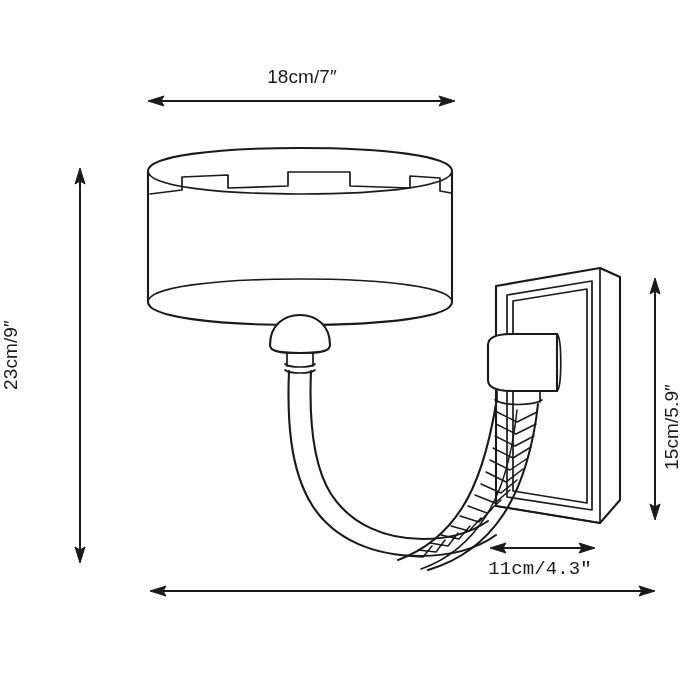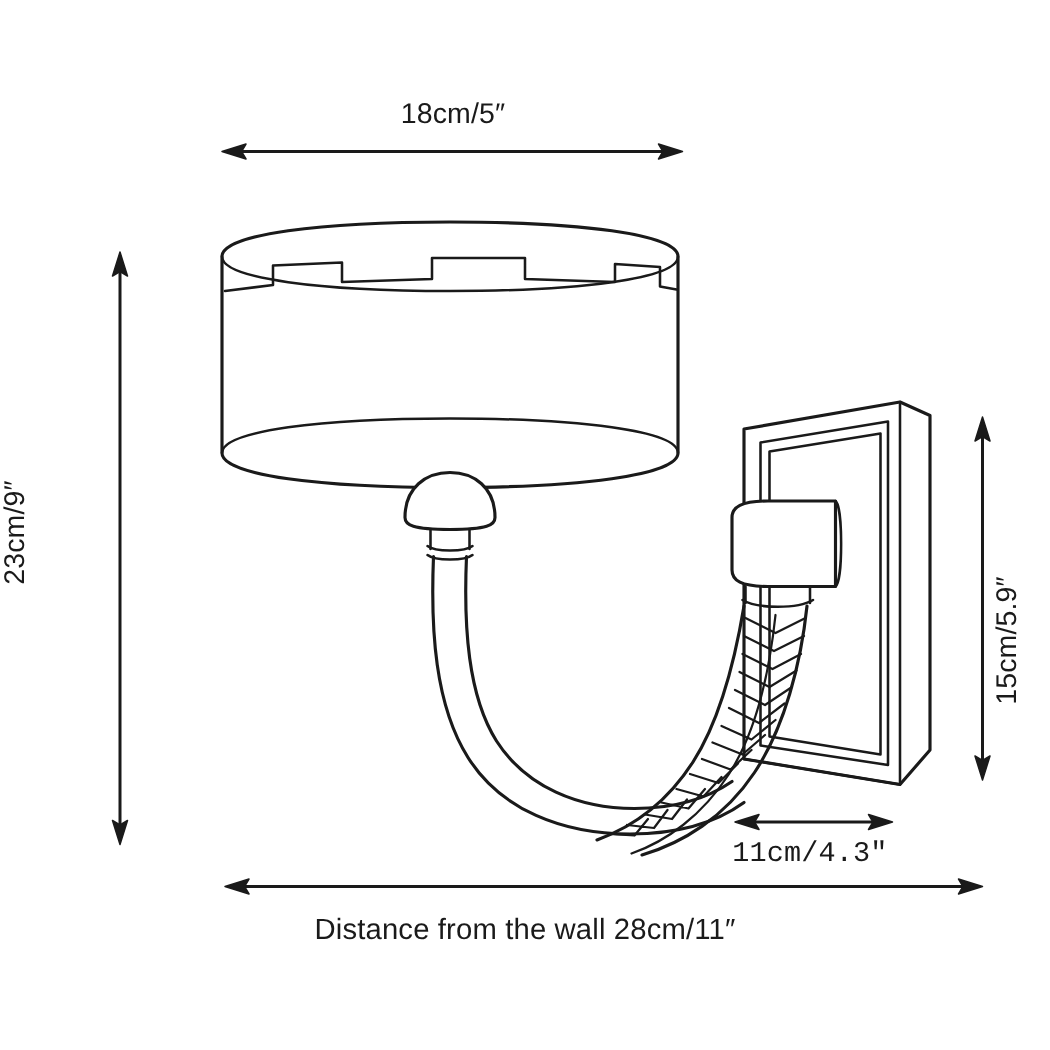--- a/index.html
+++ b/index.html
@@ -261,23 +261,22 @@
     </g>
 
     <g>
       <path class="dimline" d="M 154,591 L 651,591"></path>
       <path d="M 150,591 L 166,586 L 163,591 L 166,596 Z" fill="#1a1a1a" stroke="#1a1a1a" stroke-width="1" stroke-linejoin="round"></path>
       <path d="M 655,591 L 639,586 L 642,591 L 639,596 Z" fill="#1a1a1a" stroke="#1a1a1a" stroke-width="1" stroke-linejoin="round"></path>
     </g>
 
   </svg>
 
-  <div class="dimlabel" id="label-width">18cm/5″</div>
+  <div class="dimlabel" id="label-width">18cm/7″</div>
 
   <div class="dimlabel" id="label-height">23cm/9″</div>
 
   <div class="dimlabel" id="label-depth-right">15cm/5.9″</div>
 
   <div class="dimlabel" id="label-projection">11cm/4.3″</div>
 
-  <div class="dimlabel" id="label-caption">Distance from the wall 28cm/11″</div>
 
 </div>
 
 </body></html>

